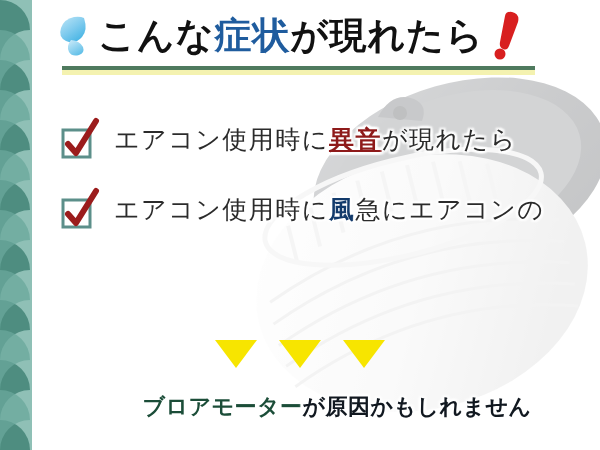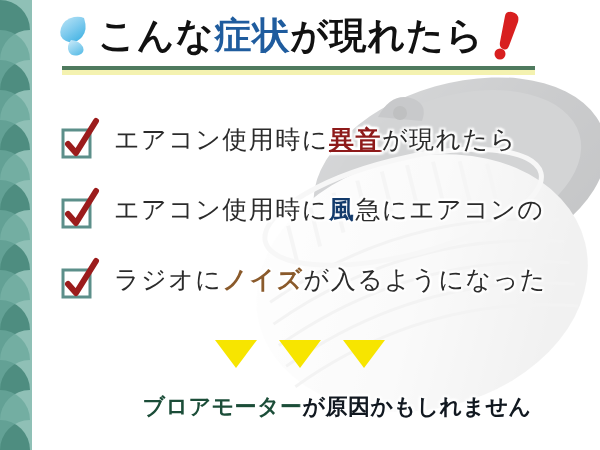--- a/index.html
+++ b/index.html
@@ -294,29 +294,20 @@
     <div class="check-row">
       <span class="checkbox">
         <svg viewBox="0 0 44 44" width="44" height="44" aria-hidden="true">
           <rect x="5" y="13" width="27" height="27" fill="#ffffff" stroke="#5c8f8a" stroke-width="3"></rect>
           <path d="M10 27 l8 9 l20 -32" fill="none" stroke="#9b1c1c" stroke-width="6" stroke-linecap="round" stroke-linejoin="round"></path>
         </svg>
       </span>
       <span class="check-label"><span>エアコン使用時に</span><span class="hl-blue2">風</span><span>急にエアコンの</span></span>
     </div>
 
-    <div class="check-row">
-      <span class="checkbox">
-        <svg viewBox="0 0 44 44" width="44" height="44" aria-hidden="true">
-          <rect x="5" y="13" width="27" height="27" fill="#ffffff" stroke="#5c8f8a" stroke-width="3"></rect>
-          <path d="M10 27 l8 9 l20 -32" fill="none" stroke="#9b1c1c" stroke-width="6" stroke-linecap="round" stroke-linejoin="round"></path>
-        </svg>
-      </span>
-      <span class="check-label"><span>ラジオに</span><span class="hl-brown">ノイズ</span><span>が入るようになった</span></span>
-    </div>
 
   </div>
 
   <div class="arrows">
     <span class="arrow"></span>
     <span class="arrow"></span>
     <span class="arrow"></span>
   </div>
 
   <div class="conclusion"><span class="part-green">ブロアモーター</span><span class="part-dark">が原因かもしれません</span></div>

